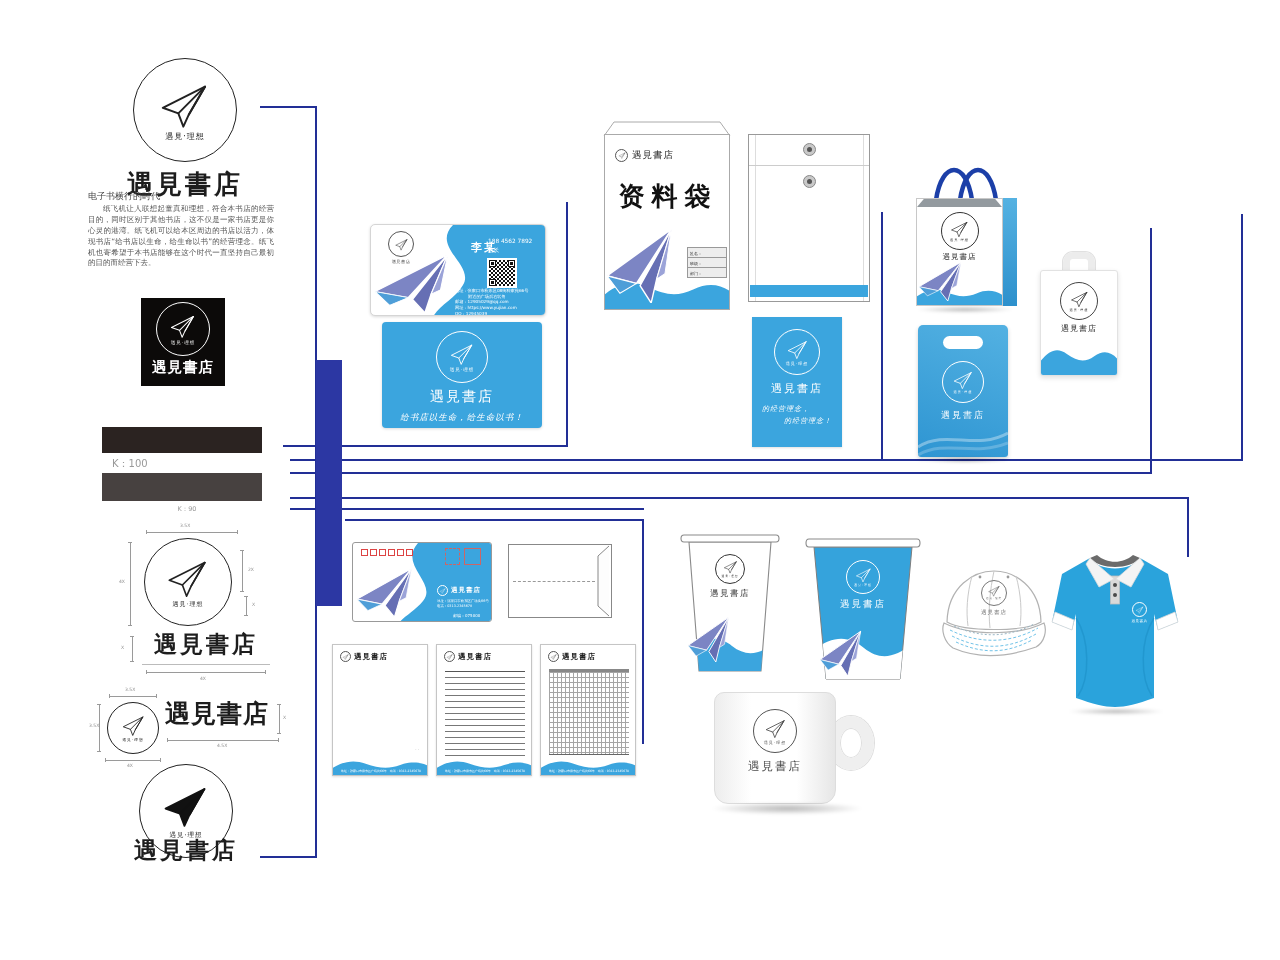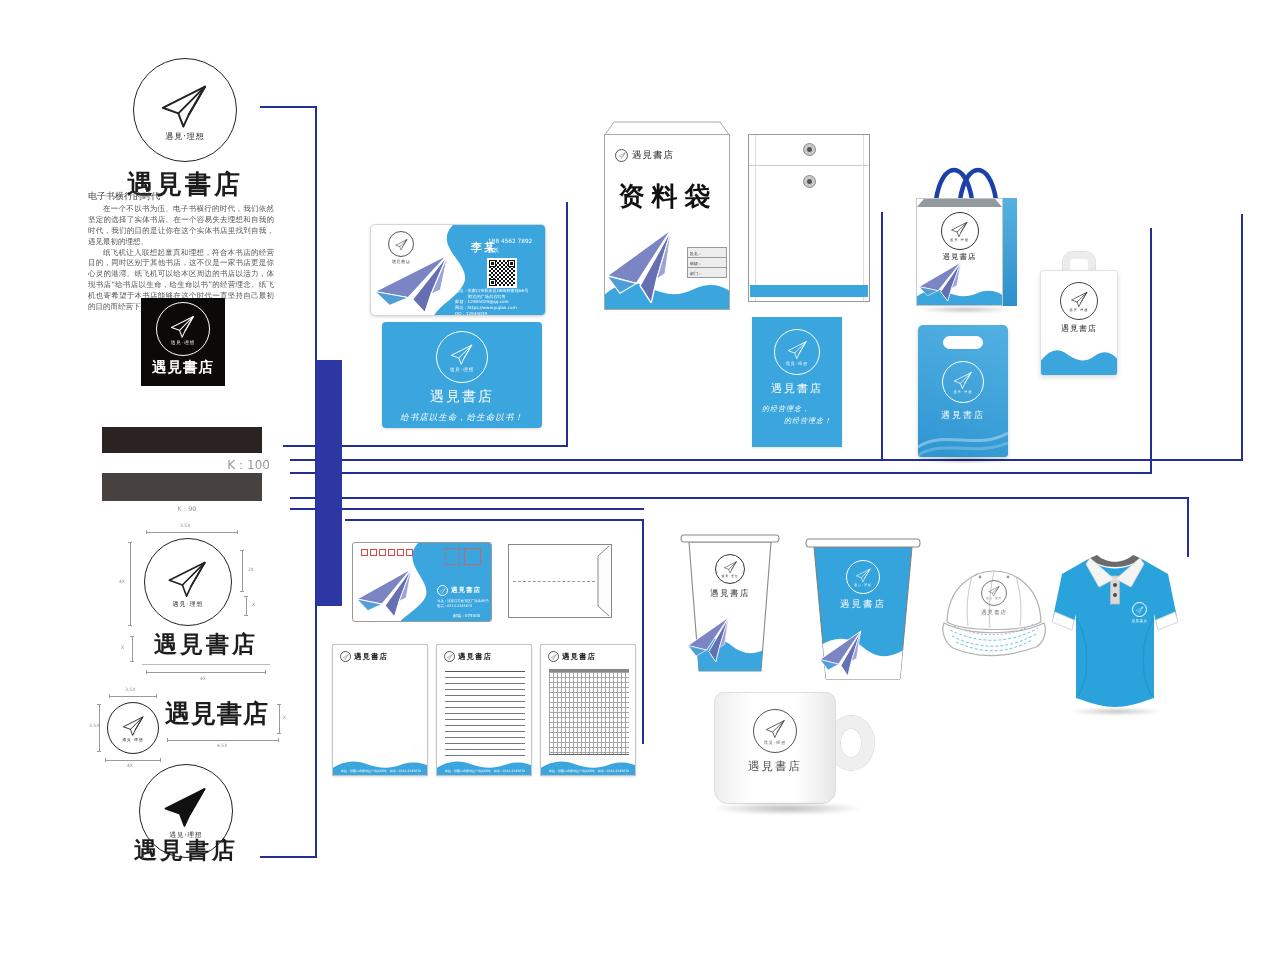--- a/index.html
+++ b/index.html
@@ -70,42 +70,41 @@
   </g>
 </svg>
 </span>
       <span class="tagline" style="font-size:8px">遇見·理想</span>
     </div>
     <div class="wordmark" style="font-size:26px;margin-top:8px">遇見書店</div>
   </div>
 
   <div class="abs" style="left:88px;top:190px;font-size:9px;color:#444">电子书横行的时代</div>
   <div class="abs" style="left:88px;top:204px;width:186px;font-size:7.5px;line-height:1.45;color:#555;text-align:justify">
-    <p style="text-indent:2em">在一个不以书为伍、电子书横行的时代，我们依然坚定的选择了实体书店。在一个容易失去理想和自我的时代，我们的目的是让你在这个实体书店里找到自我，遇见最初的理想。</p>
     <p style="text-indent:2em">纸飞机让人联想起童真和理想，符合本书店的经营目的，同时区别于其他书店，这不仅是一家书店更是你心灵的港湾。纸飞机可以给本区周边的书店以活力，体现书店“给书店以生命，给生命以书”的经营理念。纸飞机也寄希望于本书店能够在这个时代一直坚持自己最初的目的而经营下去。</p>
   </div>
 
   <div class="abs col" style="left:141px;top:298px;width:84px;height:88px;background:#0c0a09;padding-top:4px">
     <div class="bm-circle white" style="width:54px;height:54px;border-width:1.2px;gap:2px">
       <span class="plane-slot" style="width:30px;height:26px;color:#fff">
 <svg viewBox="0 0 100 90" preserveAspectRatio="xMidYMid meet">
   <g fill="none" stroke="currentColor" stroke-width="3.5" stroke-linejoin="round" stroke-linecap="round">
     <path class="p-body" d="M86 12 L10 50 L38 60 L47 84 L57 62 Z"></path>
     <path d="M86 12 L38 60"></path>
     <path d="M86 12 L57 62"></path>
   </g>
 </svg>
 </span>
       <span class="tagline" style="font-size:4.5px;color:#fff">遇見·理想</span>
     </div>
     <div class="wordmark" style="font-size:14.5px;color:#fff;letter-spacing:1px;margin-top:4px">遇見書店</div>
   </div>
 
   <div class="abs" style="left:102px;top:427px;width:160px;height:26px;background:#2b2321"></div>
-  <div class="abs" style="left:120px;top:457px;width:150px;text-align:right;font-size:12px;color:#999">K：100</div>
+  <div class="abs" style="left:112px;top:457px;width:150px;font-size:10px;color:#999">K：100</div>
   <div class="abs" style="left:102px;top:473px;width:160px;height:28px;background:#474140"></div>
   <div class="abs" style="left:112px;top:505px;width:150px;text-align:center;font-size:6.5px;color:#999">K：90</div>
 
   <div class="abs" style="left:118px;top:528px;width:176px;height:164px">
     <div class="dimx" style="left:28px;top:2px;width:92px"></div>
     <div class="dimlbl" style="left:62px;top:-4px">3.5X</div>
     <div class="dimy" style="left:10px;top:14px;height:84px"></div>
     <div class="dimlbl" style="left:1px;top:52px">4X</div>
     <div class="bm-circle" style="position:absolute;left:26px;top:10px;width:88px;height:88px;border-width:1.3px;gap:2px">
       <span class="plane-slot" style="width:48px;height:42px;color:#222">

